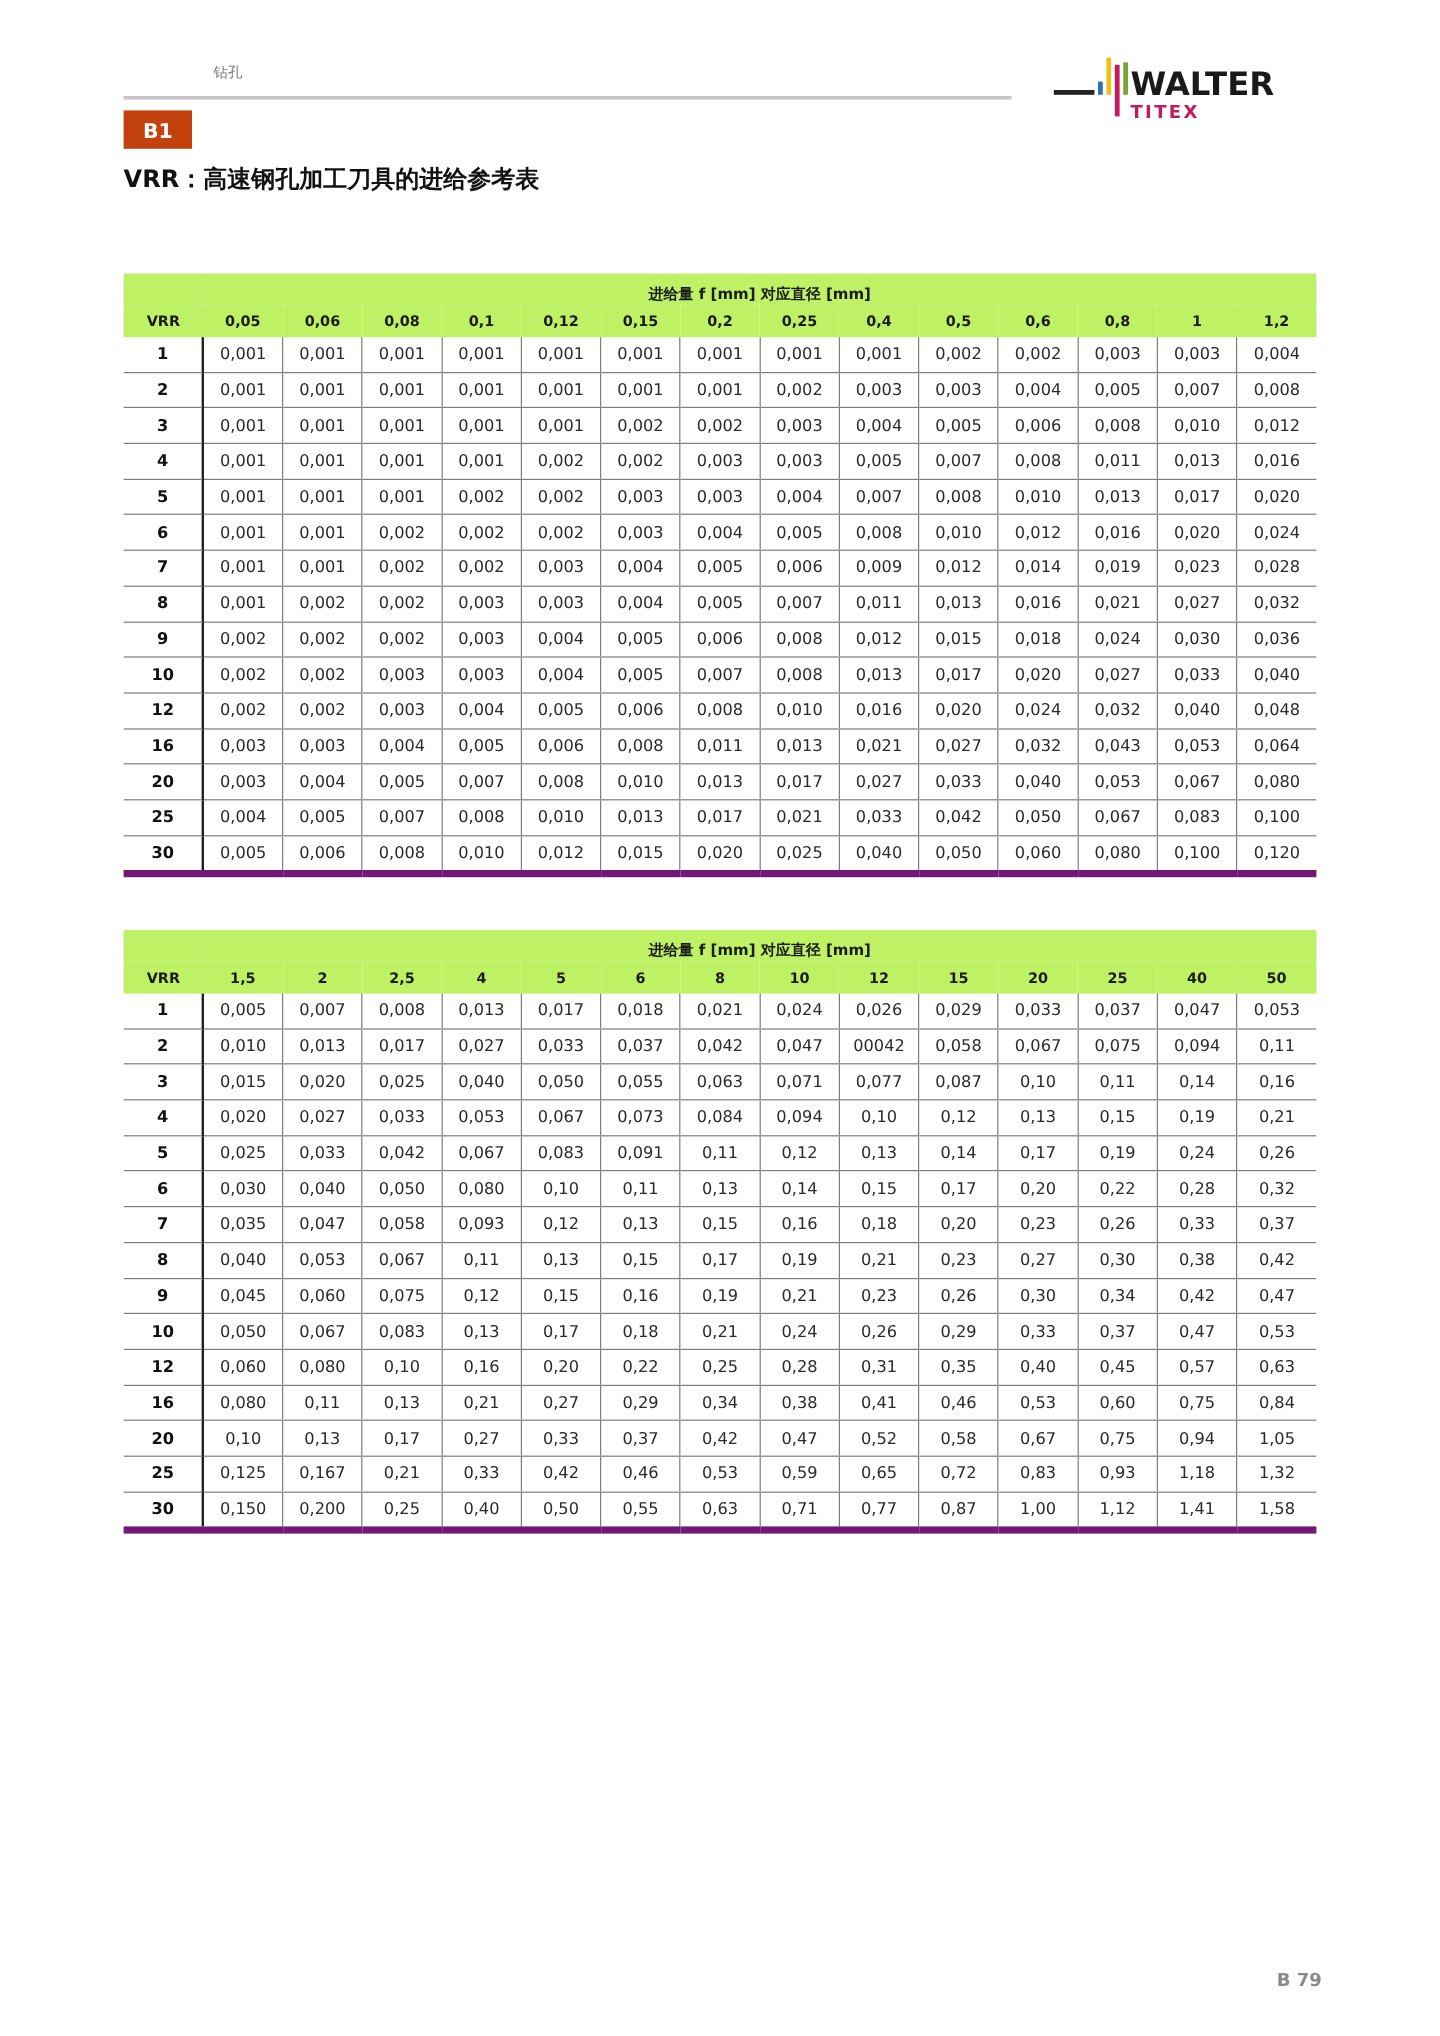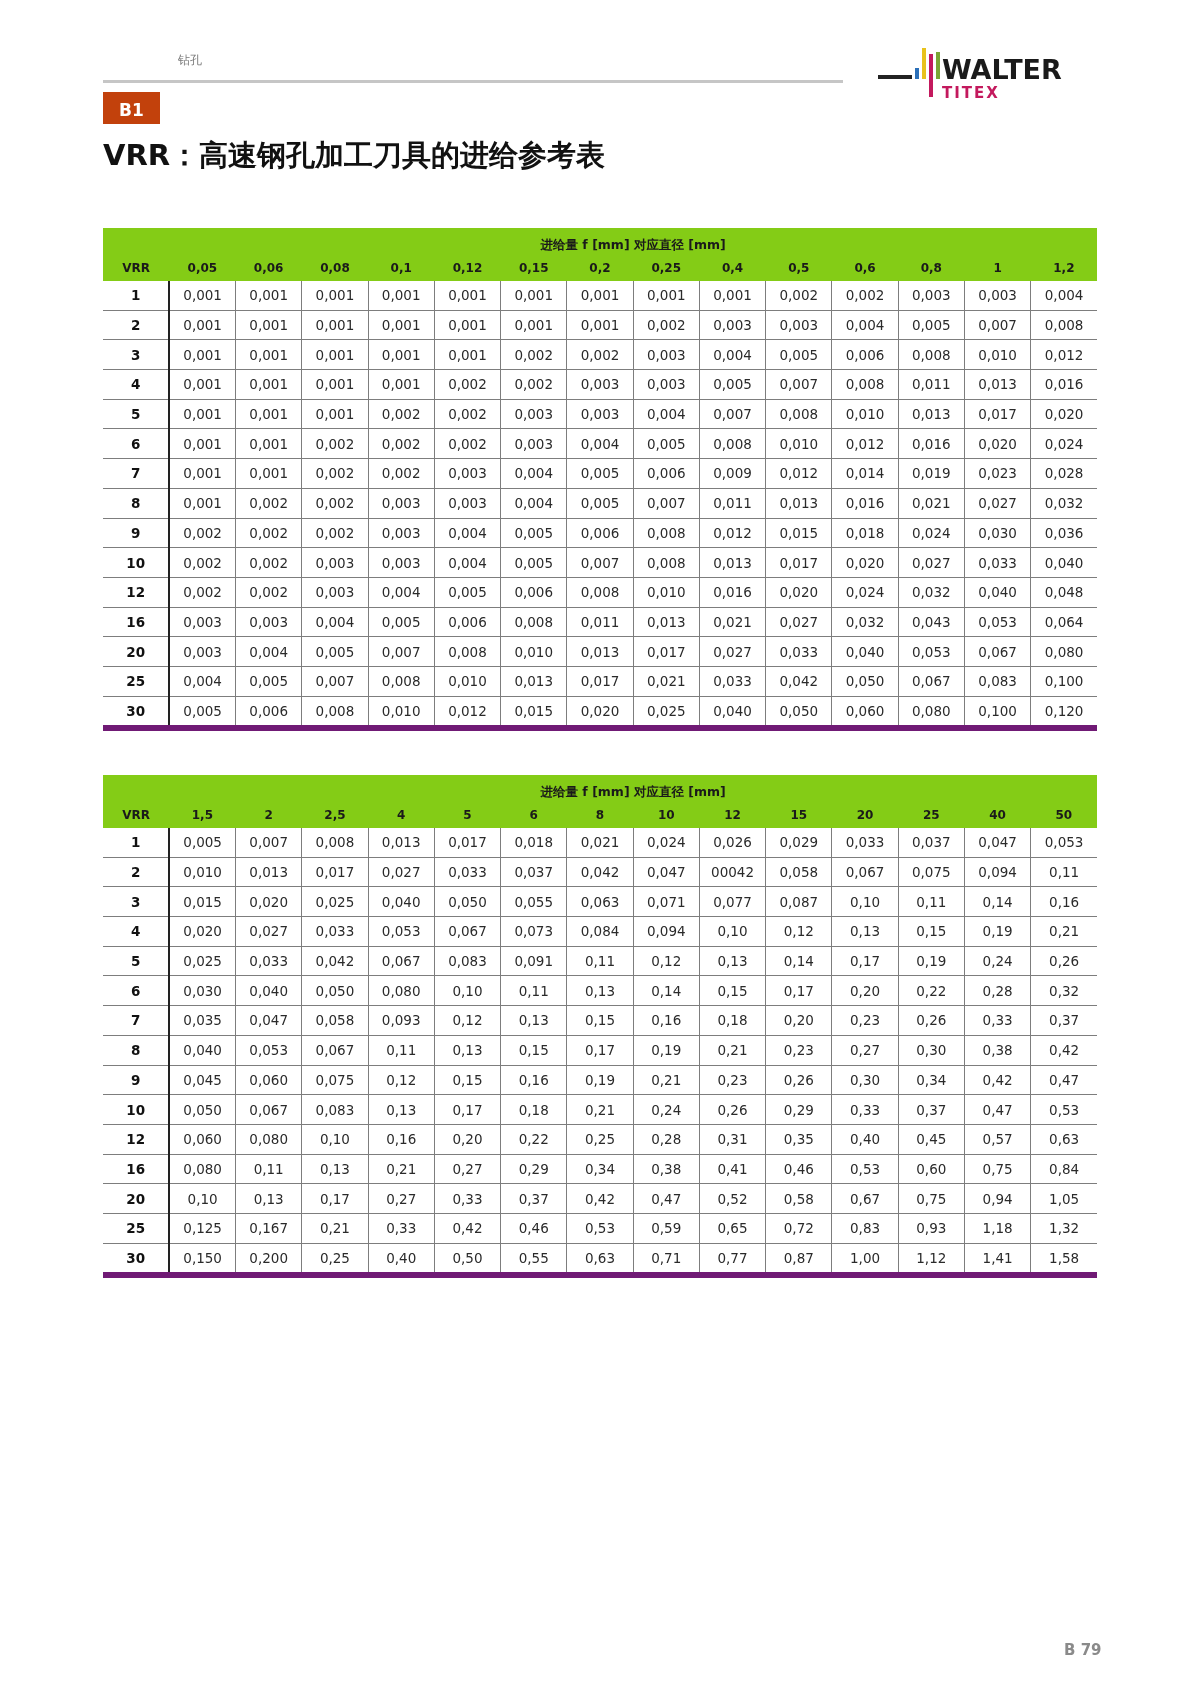--- a/index.html
+++ b/index.html
@@ -3,24 +3,24 @@
 <meta charset="utf-8">
 <style>
   html, body { margin:0; padding:0; background:#ffffff; }
   body { width:1200px; height:1697px; position:relative; overflow:hidden;
          font-family:"DejaVu Sans", "Liberation Sans", sans-serif; color:#1a1a1a; }
   .hdr-tab { position:absolute; left:103px; top:48px; width:57px; height:32px; background:#c2410c;
              color:#fff; font-weight:bold; font-size:17px; line-height:36px; text-align:center;margin-top:44px; }
   .hdr-section { position:absolute; left:178px; top:52px; font-size:12px; color:#7a7a7a; }
   .hdr-line { position:absolute; left:103px; top:80px; width:740px; height:3px; background:#c6c6c6; }
   .logo { position:absolute; left:878px; top:44px; width:228px; height:60px; }
-  .page-title { position:absolute; left:103px; top:136px; font-size:29px; font-weight:bold; color:#111; }
+  .page-title { position:absolute; left:103px; top:136px; font-size:20px; font-weight:bold; color:#111; }
   table.feed { position:absolute; left:103px; border-collapse:collapse; width:994px; table-layout:fixed; }
   table.feed th, table.feed td { text-align:center; padding:0; }
-  table.feed thead tr { background:#84cc16; }
+  table.feed thead tr { background:#bef264; }
   table.feed .cap th { font-size:12.5px; font-weight:bold; height:26px; vertical-align:bottom; }
   table.feed .cols th { font-size:12px; font-weight:bold; height:27px; }
   table.feed tbody td { font-size:13.5px; height:28.7px; border-bottom:1.5px solid #7d7d7d;
                         border-left:1.5px solid #7d7d7d; color:#2a2a2a; }
   table.feed tbody td.rowh { font-weight:bold; border-left:none; border-right:2px solid #222; color:#111; width:66px; }
   table.feed tbody td.rowh + td { border-left:none; }
   table.feed tbody tr:last-child td { border-bottom:6px solid #701a75; }
   .t1 { top:228px; }
   .t2 { top:775px; }
   .pageno { position:absolute; left:1064px; top:1641px; font-size:15px; font-weight:bold; color:#8a8a8a;text-align:right; }

